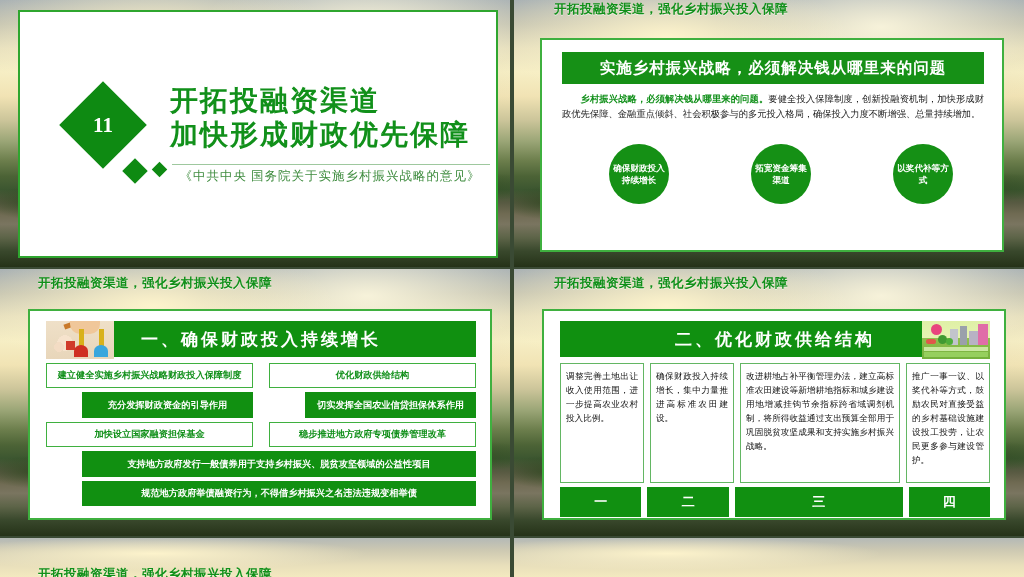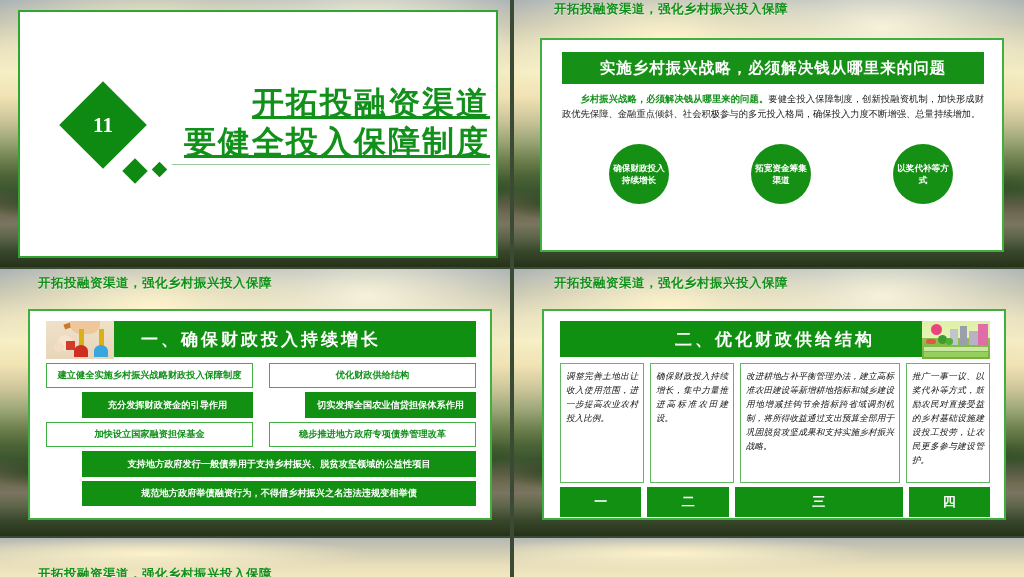--- a/index.html
+++ b/index.html
@@ -47,22 +47,22 @@
 
   
   #s1{left:0;top:0;width:510px;height:267px;}
   #s1 .card{left:18px;top:10px;right:12px;bottom:9px;}
   .diamond{position:absolute;background:#0E8A12;}
   .dmain{left:52px;top:82px;width:62px;height:62px;transform:rotate(45deg);}
   .dmain span{display:block;width:62px;height:62px;transform:rotate(-45deg);
     color:#fff;font-size:21px;font-weight:bold;line-height:62px;text-align:center;font-family:"Liberation Serif",serif;}
   .dsm1{left:106px;top:150px;width:18px;height:18px;transform:rotate(45deg);}
   .dsm2{left:134px;top:152px;width:11px;height:11px;transform:rotate(45deg);}
-  .s1-title{position:absolute;left:150px;top:72px;width:320px;text-align:right;
-    color:#11901a;font-weight:bold;font-size:32px;line-height:1.22;letter-spacing:2px;text-decoration:underline;}
+  .s1-title{position:absolute;left:150px;top:72px;width:320px;text-align:left;
+    color:#11901a;font-weight:bold;font-size:28px;line-height:1.22;letter-spacing:2px;}
   .s1-rule{position:absolute;left:152px;top:152px;width:318px;height:1px;background:#9ec89e;}
   .s1-sub{position:absolute;left:150px;top:156px;width:320px;text-align:center;
     color:#3f8c3f;font-size:12.5px;font-family:"Liberation Serif",serif;letter-spacing:1px;}
 
   
   .ibox{position:absolute;background:#fff;border:2px solid #3FB03F;box-sizing:border-box;padding-left:17px;}
   .hdr{position:absolute;background:#169016;color:#fff;font-weight:bold;
        display:flex;align-items:center;justify-content:center;box-sizing:border-box;}
 
   
@@ -118,21 +118,21 @@
   
   .rows{position:absolute;left:16px;right:14px;top:52px;bottom:12px;
     display:flex;flex-direction:column;gap:4px;}
   .rw{display:flex;gap:16px;flex:1;}
   .cell{flex:1;display:flex;align-items:center;justify-content:center;text-align:center;
     font-size:9.2px;font-weight:bold;line-height:1.35;box-sizing:border-box;padding:1px 4px;}
   .cell.out{border:1px solid #3FB03F;color:#11901a;background:#fff;}
   .cell.fill{background:#119011;color:#fff;margin-left:36px;}
 
   
-  .cols{position:absolute;left:16px;right:14px;top:52px;height:120px;display:flex;gap:6px;font-style:italic;}
+  .cols{position:absolute;left:16px;right:14px;top:52px;height:120px;display:flex;gap:6px;}
   .col{border:1px solid #63b663;box-sizing:border-box;padding:6px 5px;font-size:8.6px;
     line-height:1.62;color:#111;text-align:justify;}
   .c1,.c2,.c4{flex:1.07;}
   .c3{flex:2.2;}
   .nums{position:absolute;left:16px;right:14px;top:176px;height:30px;display:flex;gap:6px;}
   .num{background:#119011;color:#fff;display:flex;align-items:center;justify-content:center;
     font-size:13px;font-weight:bold;}
   .n1,.n2,.n4{flex:1.07;}
   .n3{flex:2.2;}
 
@@ -152,23 +152,24 @@
   <div class="slide" id="s1">
     <div class="bg"></div>
     <div class="card">
       <div class="diamond dmain">
         <span>11</span>
       </div>
       <div class="diamond dsm1"></div>
       <div class="diamond dsm2"></div>
       <div class="s1-title">
         <div>开拓投融资渠道</div>
-        <div>要健全投入保障制度</div>
+        <div>加快形成财政优先保障</div>
       </div>
       <div class="s1-rule"></div>
+      <div class="s1-sub">《中共中央 国务院关于实施乡村振兴战略的意见》</div>
     </div>
   </div>
 
   <div class="slide" id="s2">
     <div class="bg"></div>
     <div class="cap" style="left:40px;top:1px;font-size:12.5px;">开拓投融资渠道，强化乡村振兴投入保障</div>
     <div class="ibox">
       <div class="hdr">
         <span>实施乡村振兴战略，必须解决钱从哪里来的问题</span>
       </div>

